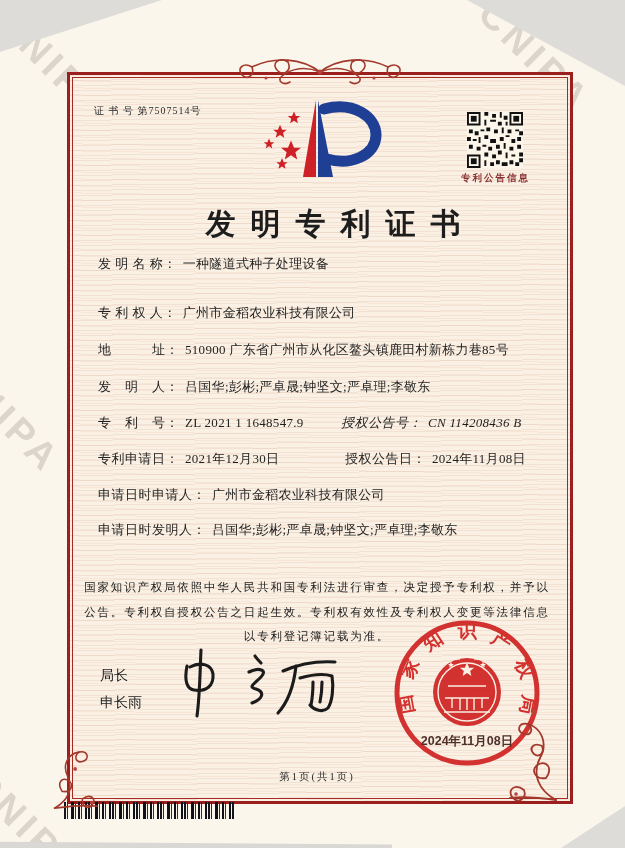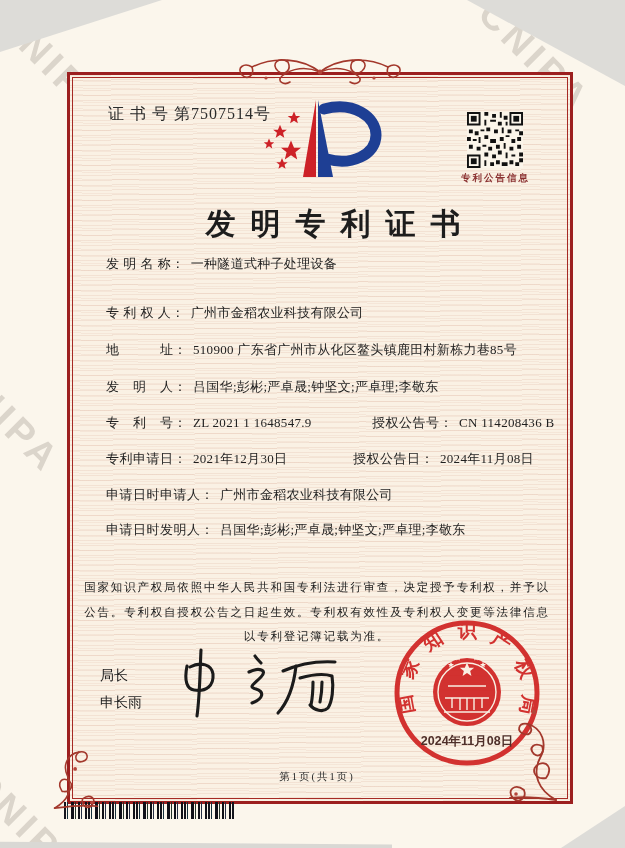--- a/index.html
+++ b/index.html
@@ -37,45 +37,45 @@
     background:
       repeating-linear-gradient(179.3deg, rgba(208,150,128,.17) 0 1px, rgba(0,0,0,0) 1px 5px),
       repeating-linear-gradient(181deg, rgba(208,150,128,.12) 0 1px, rgba(0,0,0,0) 1px 7px),
       #faf1e4;
   }
   .frame-inner{position:absolute;inset:2px;border:1px solid #a62a24;pointer-events:none;}
 
   .content{position:absolute;inset:0;z-index:5;}
 
   .cert-no{
-    position:absolute;left:108px;top:104px;
-    font-size:16px;color:#2b2b2b;letter-spacing:1px;
+    position:absolute;left:94px;top:104px;
+    font-size:10px;color:#2b2b2b;letter-spacing:1px;
   }
   .logo{position:absolute;left:254px;top:96px;width:132px;height:88px;}
   .qr{position:absolute;left:467px;top:112px;width:56px;height:56px;}
   .qr-caption{
     position:absolute;left:448px;top:172px;width:95px;
     text-align:center;font-size:9.5px;font-weight:bold;
     color:#8a3030;letter-spacing:2px;
   }
   .title{
     position:absolute;left:67px;top:188px;width:500px;
     text-align:center;font-size:30px;font-weight:bold;color:#1d1d1d;
     letter-spacing:15px;padding-left:15px;box-sizing:border-box;
   }
 
   .f-row{position:absolute;font-size:13px;color:#1f1f1f;white-space:nowrap;}
-  .f-row .lbl{letter-spacing:.5px;margin-left:8px;}
+  .f-row .lbl{letter-spacing:.5px;}
   .f-row .val{margin-left:6px;letter-spacing:.3px;}
   .r0{left:98px;top:255px;}
   .r1{left:98px;top:304px;}
   .r2{left:98px;top:341px;}
   .r3{left:98px;top:378px;}
   .r4a{left:98px;top:414px;}
-  .r4b{left:364px;top:414px;}
+  .r4b{left:341px;top:414px;font-style:italic;}
   .r5a{left:98px;top:450px;}
   .r5b{left:345px;top:450px;}
   .r6{left:98px;top:486px;}
   .r7{left:98px;top:521px;}
 
   .legal{
     position:absolute;left:84px;top:575px;width:466px;
     text-align:center;font-size:11.5px;line-height:2.15;
     letter-spacing:1.8px;color:#1b1b1b;
   }

